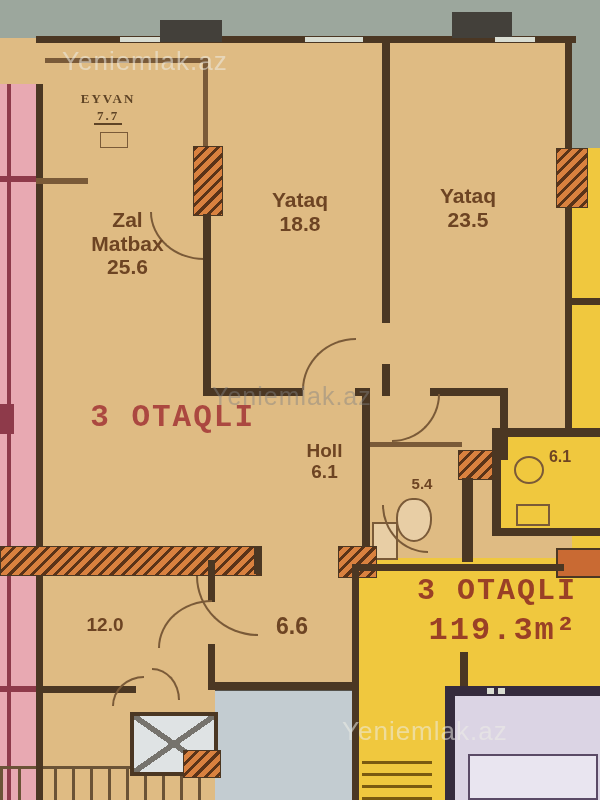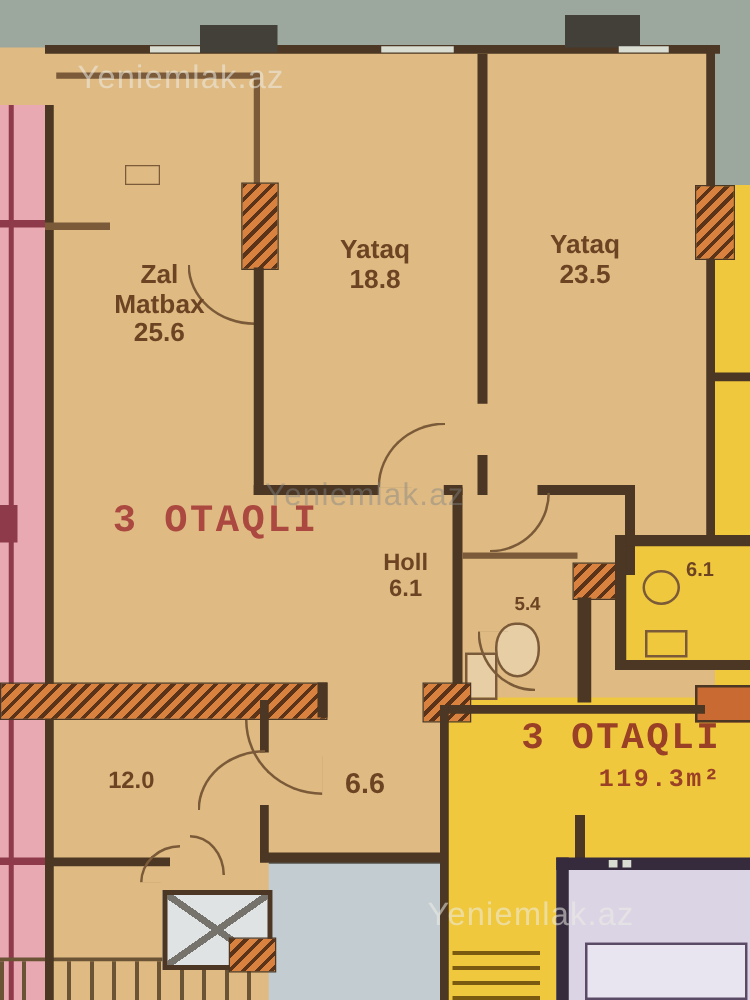--- a/index.html
+++ b/index.html
@@ -119,20 +119,24 @@
   <div class="tick" style="left:498px;top:688px;width:7px;height:6px;"></div>
   <div class="abs" style="left:468px;top:754px;width:126px;height:42px;background:#e9e5f0;border:2px solid #5a4a66;"></div>
 
   <div class="elev" style="left:130px;top:712px;width:80px;height:56px;"></div>
   <div class="hatch" style="left:183px;top:750px;width:36px;height:26px;"></div>
 
   <div class="wm" style="left:62px;top:46px;">Yeniemlak.az</div>
   <div class="wm gray" style="left:212px;top:382px;">Yeniemlak.az</div>
   <div class="wm" style="left:342px;top:716px;">Yeniemlak.az</div>
 
+  <div class="lbl" style="left:58px;top:92px;width:100px;font-size:13px;letter-spacing:2px;color:#5f4426;font-family:'Liberation Serif',serif;">
+    <div>EYVAN</div>
+    <div style="margin-top:2px;"><span style="border-bottom:2px solid #5f4426;padding:0 3px;">7.7</span></div>
+  </div>
 
   <div class="lbl" style="left:55px;top:208px;width:145px;font-size:21px;">
     <div>Zal</div>
     <div>Matbax</div>
     <div>25.6</div>
   </div>
 
   <div class="lbl" style="left:240px;top:188px;width:120px;font-size:21px;">
     <div>Yataq</div>
     <div>18.8</div>
@@ -151,20 +155,20 @@
     <div>Holl</div>
     <div>6.1</div>
   </div>
 
   <div class="lbl" style="left:400px;top:476px;width:44px;font-size:15px;">5.4</div>
 
   <div class="lbl" style="left:535px;top:448px;width:50px;font-size:16px;">6.1</div>
 
   <div class="red red2" style="left:362px;top:576px;width:215px;">
     <div style="font-size:30px;">3 OTAQLI</div>
-    <div style="font-size:20px;margin-top:6px;">119.3m²</div>
+    <div style="font-size:32px;margin-top:6px;">119.3m²</div>
   </div>
 
   <div class="lbl" style="left:70px;top:614px;width:70px;font-size:19px;">12.0</div>
 
   <div class="lbl" style="left:262px;top:614px;width:60px;font-size:23px;">6.6</div>
 
 </div>
 
 </body></html>

